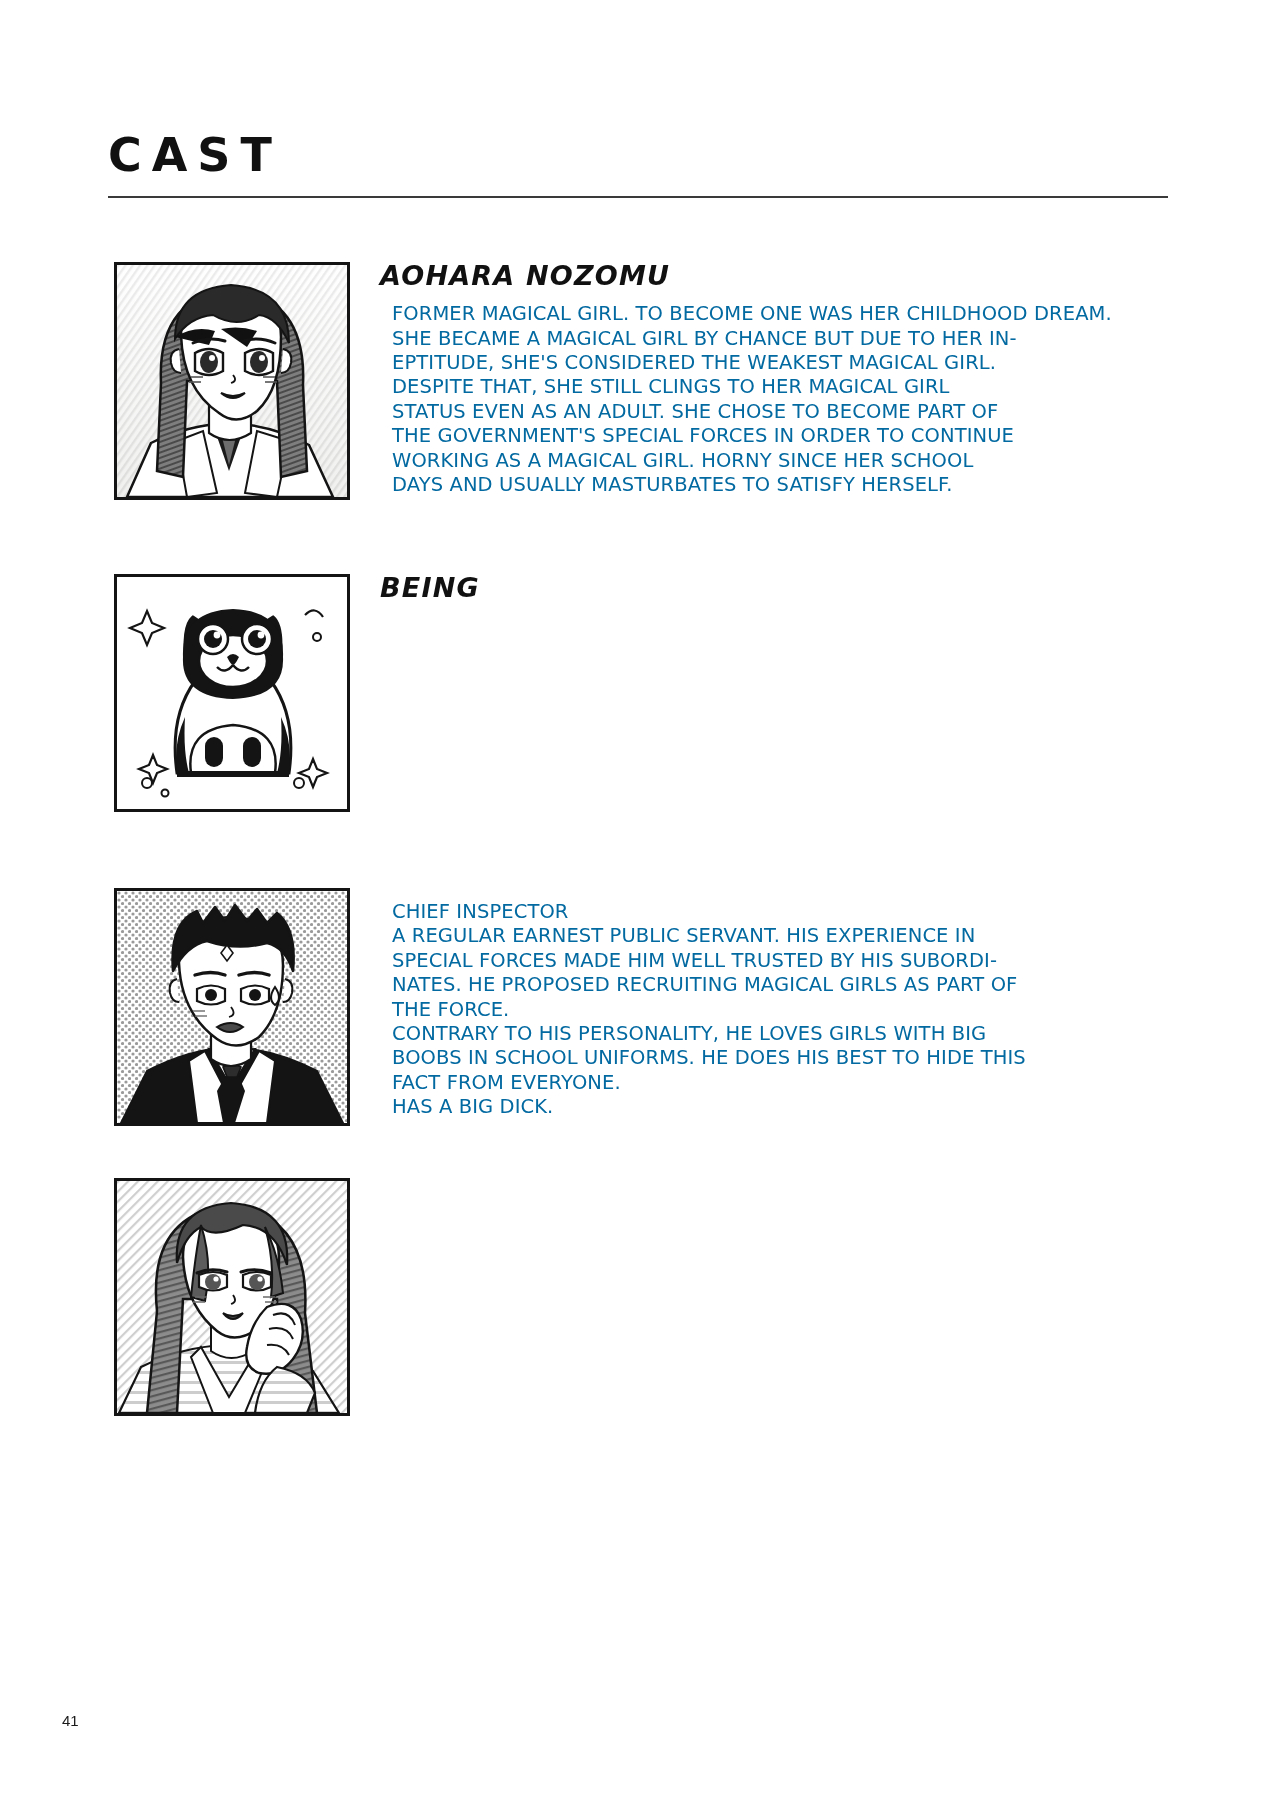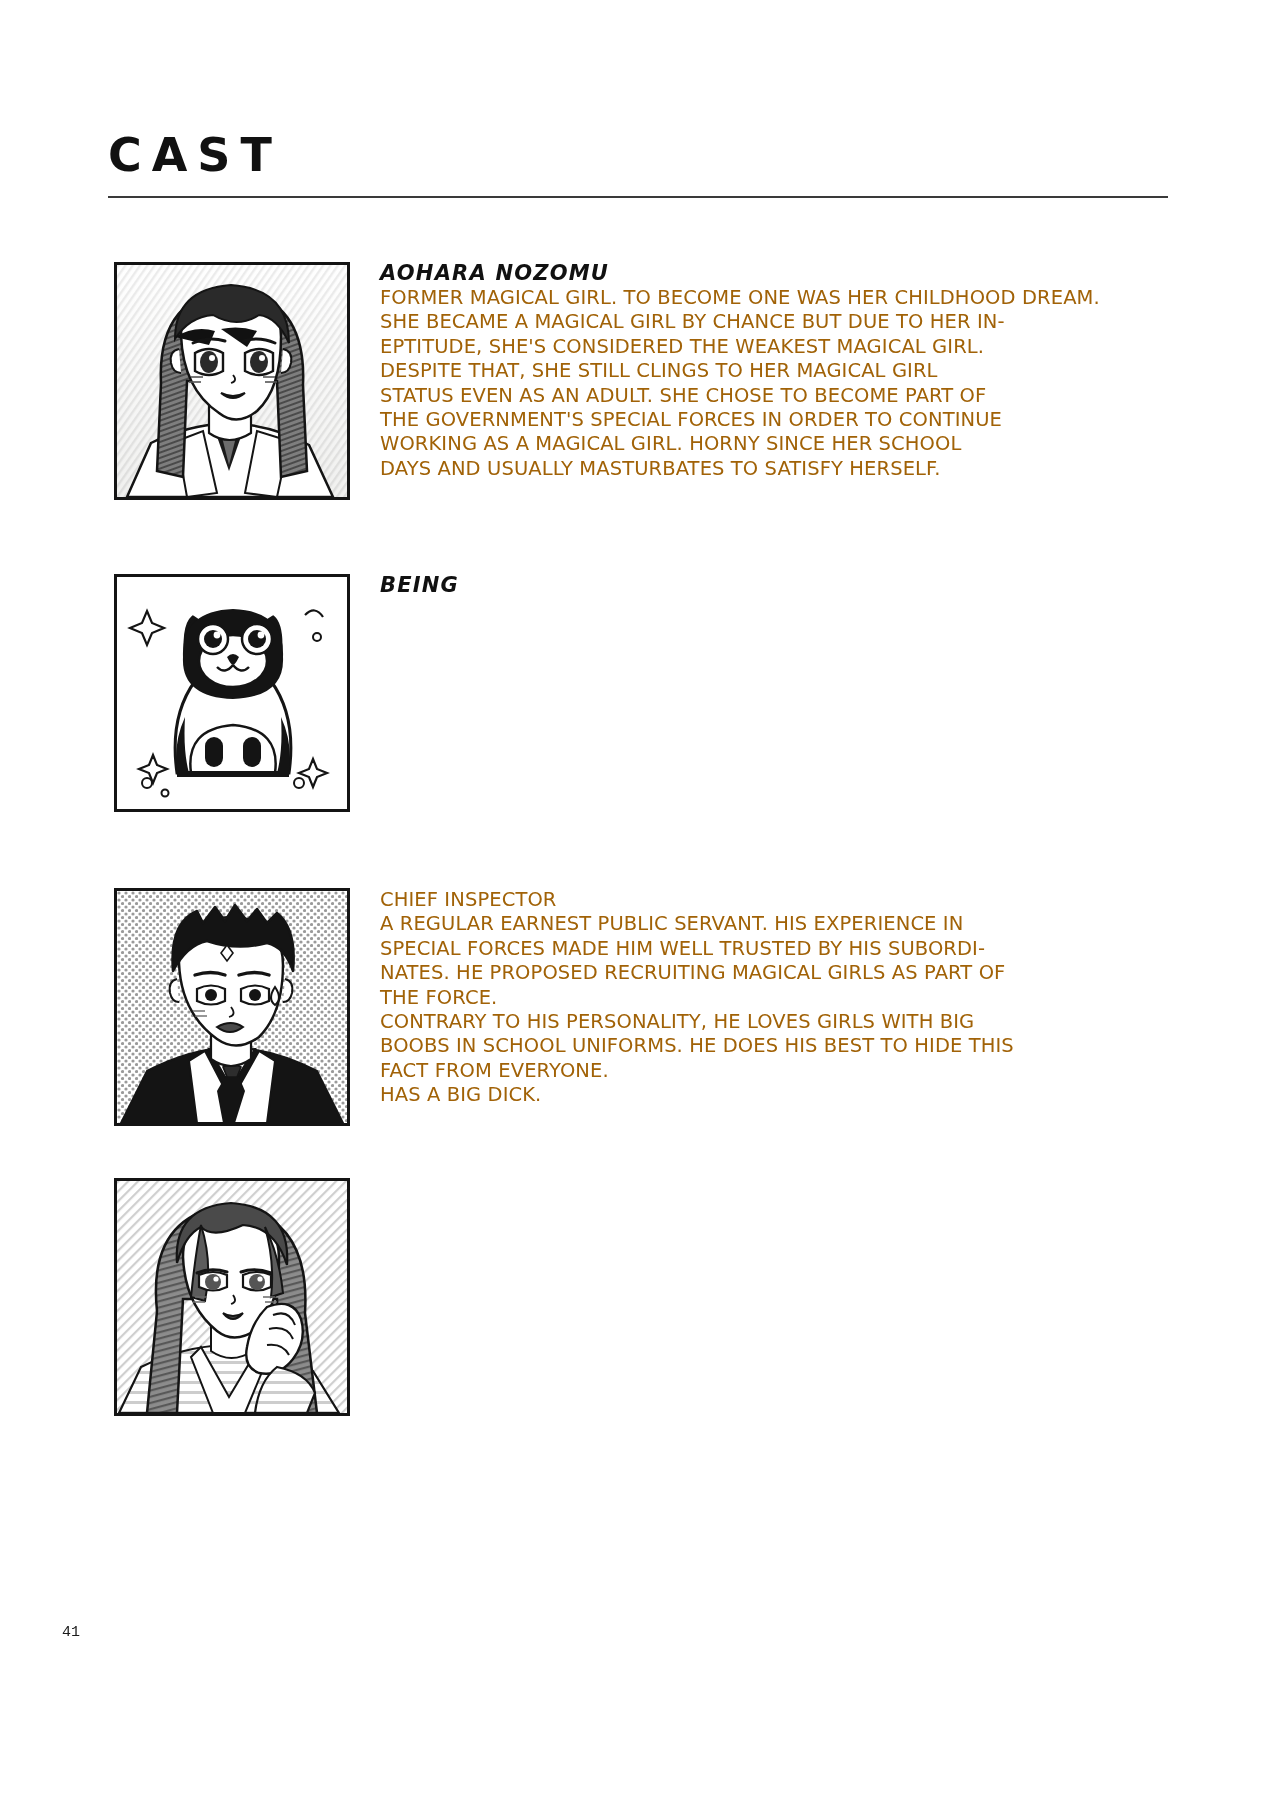--- a/index.html
+++ b/index.html
@@ -63,43 +63,43 @@
     overflow: hidden;
   }
   .text-col {
     position: absolute;
     left: 272px;
     top: 0;
     width: 788px;
   }
   .char-name {
     font-family: "DejaVu Sans", sans-serif;
-    font-size: 21px;
+    font-size: 27px;
     font-weight: 700;
     font-style: italic;
     letter-spacing: 1.2px;
     margin: 0 0 2px 0;
     line-height: 1.05;
     color: #111;
   }
   .char-desc {
     font-family: "DejaVu Sans", sans-serif;
     font-size: 19.5px;
     line-height: 1.25;
     letter-spacing: 0.1px;
-    margin: 0;
+    margin: 12px;
     white-space: pre-line;
-    color: #a16207;
+    color: #0369a1;
   }
 
   .page-number {
     position: absolute;
     left: 62px;
-    top: 1624px;
-    font-family: Liberation Mono, monospace;
+    top: 1712px;
+    font-family: Liberation Sans, sans-serif;
     font-size: 15px;
     color: #1a1a1a;
   }
 
   
   .art { position: absolute; inset: 0; }
   svg.art { display: block; }
 </style>
 </head>
 <body>

